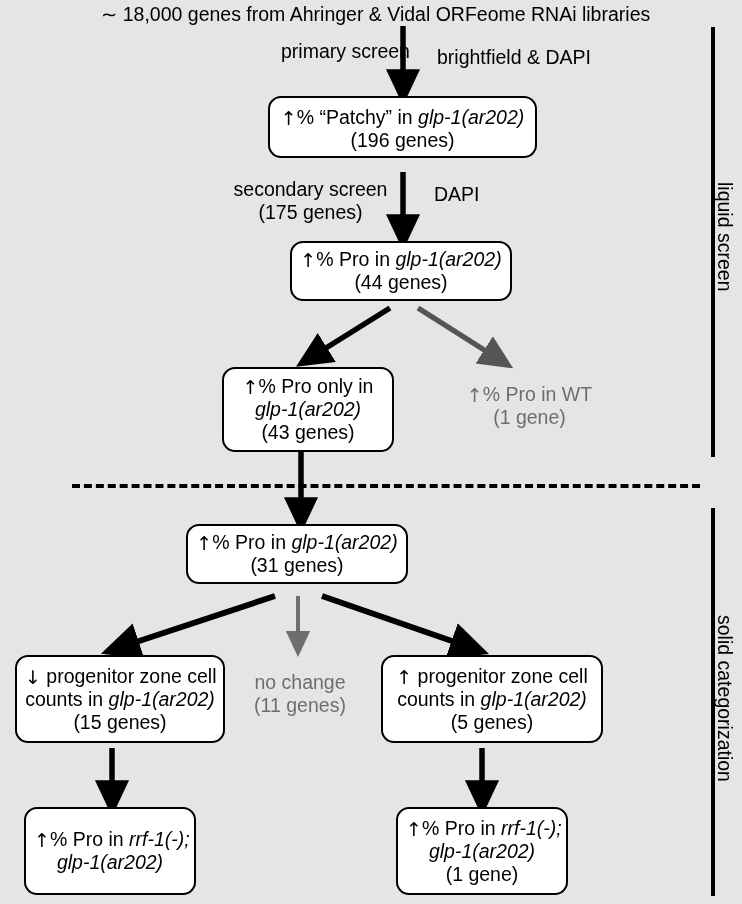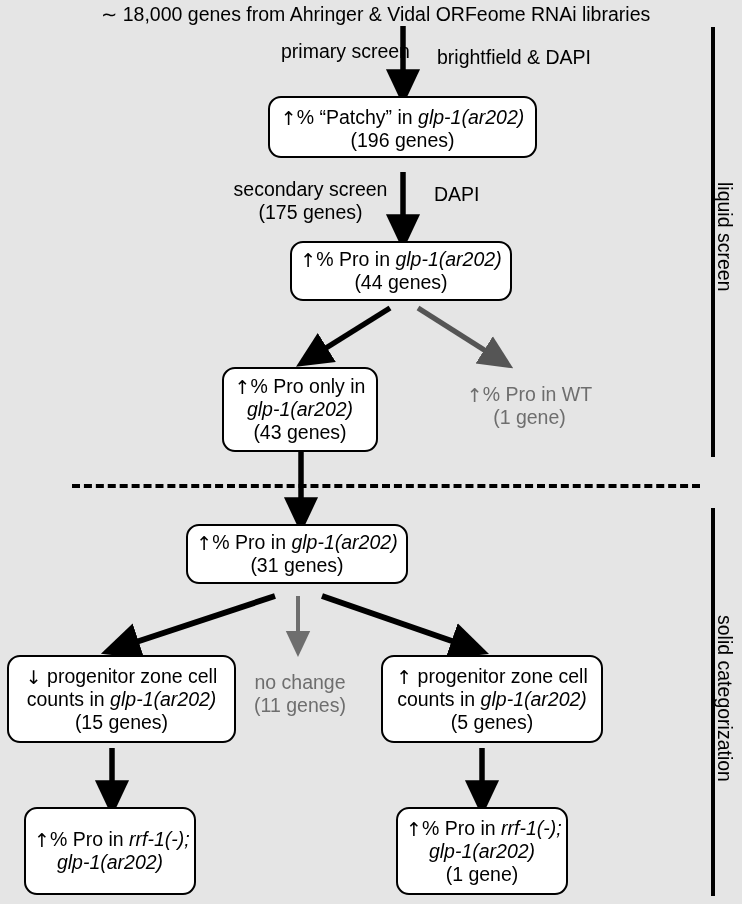--- a/index.html
+++ b/index.html
@@ -172,41 +172,41 @@
     </div>
   </div>
 
   <div class="node" style="left:290px; top:241px; width:222px; height:60px;">
     <div class="lines">
       <span class="ln"><span class="arrowglyph">↑</span><span>% Pro in </span><span class="ital">glp-1(ar202)</span></span>
       <span class="ln">(44 genes)</span>
     </div>
   </div>
 
-  <div class="node" style="left:222px; top:367px; width:156px; height:85px;">
+  <div class="node" style="left:222px; top:367px; width:172px; height:85px;">
     <div class="lines">
       <span class="ln"><span class="arrowglyph">↑</span><span>% Pro only in</span></span>
       <span class="ln ital">glp-1(ar202)</span>
       <span class="ln">(43 genes)</span>
     </div>
   </div>
 
   <div class="plainnode" style="left:452px; top:383px; width:155px;">
     <span class="ln"><span class="arrowglyph">↑</span><span>% Pro in WT</span></span>
     <span class="ln">(1 gene)</span>
   </div>
 
   <div class="node" style="left:186px; top:524px; width:222px; height:60px;">
     <div class="lines">
       <span class="ln"><span class="arrowglyph">↑</span><span>% Pro in </span><span class="ital">glp-1(ar202)</span></span>
       <span class="ln">(31 genes)</span>
     </div>
   </div>
 
-  <div class="node" style="left:7px; top:655px; width:229px; height:88px;">
+  <div class="node" style="left:15px; top:655px; width:210px; height:88px;">
     <div class="lines">
       <span class="ln"><span class="arrowglyph">↓</span><span> progenitor zone cell</span></span>
       <span class="ln"><span>counts in </span><span class="ital">glp-1(ar202)</span></span>
       <span class="ln">(15 genes)</span>
     </div>
   </div>
 
   <div class="plainnode" style="left:245px; top:671px; width:110px;">
     <span class="ln">no change</span>
     <span class="ln">(11 genes)</span>

